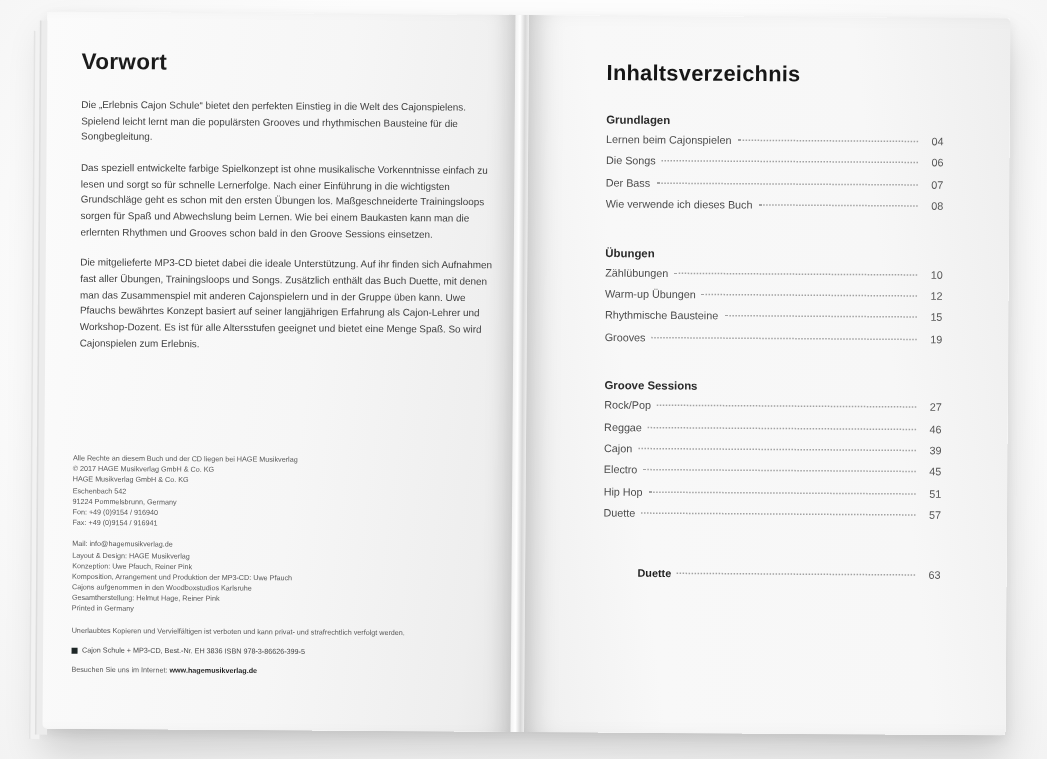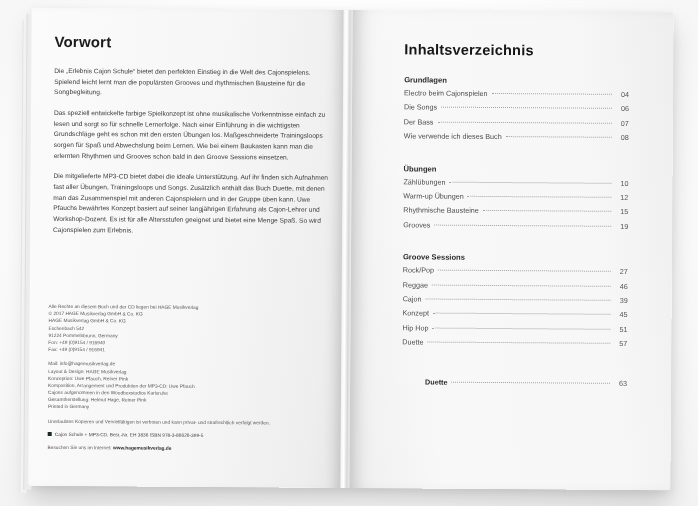--- a/index.html
+++ b/index.html
@@ -117,21 +117,21 @@
 
     <div class="gutter"></div>
 
     <div class="page page-right">
       <div class="toc">
         <h1 class="t-title">Inhaltsverzeichnis</h1>
 
         <div class="toc-sec">
           <div class="sec-title">Grundlagen</div>
           <div class="toc-row">
-            <span class="lbl">Electro beim Cajonspielen</span>
+            <span class="lbl">Lernen beim Cajonspielen</span>
             <span class="dots"></span>
             <span class="pg">04</span>
           </div>
           <div class="toc-row">
             <span class="lbl">Die Songs</span>
             <span class="dots"></span>
             <span class="pg">06</span>
           </div>
           <div class="toc-row">
             <span class="lbl">Der Bass</span>
@@ -180,21 +180,21 @@
             <span class="lbl">Reggae</span>
             <span class="dots"></span>
             <span class="pg">46</span>
           </div>
           <div class="toc-row">
             <span class="lbl">Cajon</span>
             <span class="dots"></span>
             <span class="pg">39</span>
           </div>
           <div class="toc-row">
-            <span class="lbl">Konzept</span>
+            <span class="lbl">Electro</span>
             <span class="dots"></span>
             <span class="pg">45</span>
           </div>
           <div class="toc-row">
             <span class="lbl">Hip Hop</span>
             <span class="dots"></span>
             <span class="pg">51</span>
           </div>
           <div class="toc-row">
             <span class="lbl">Duette</span>

